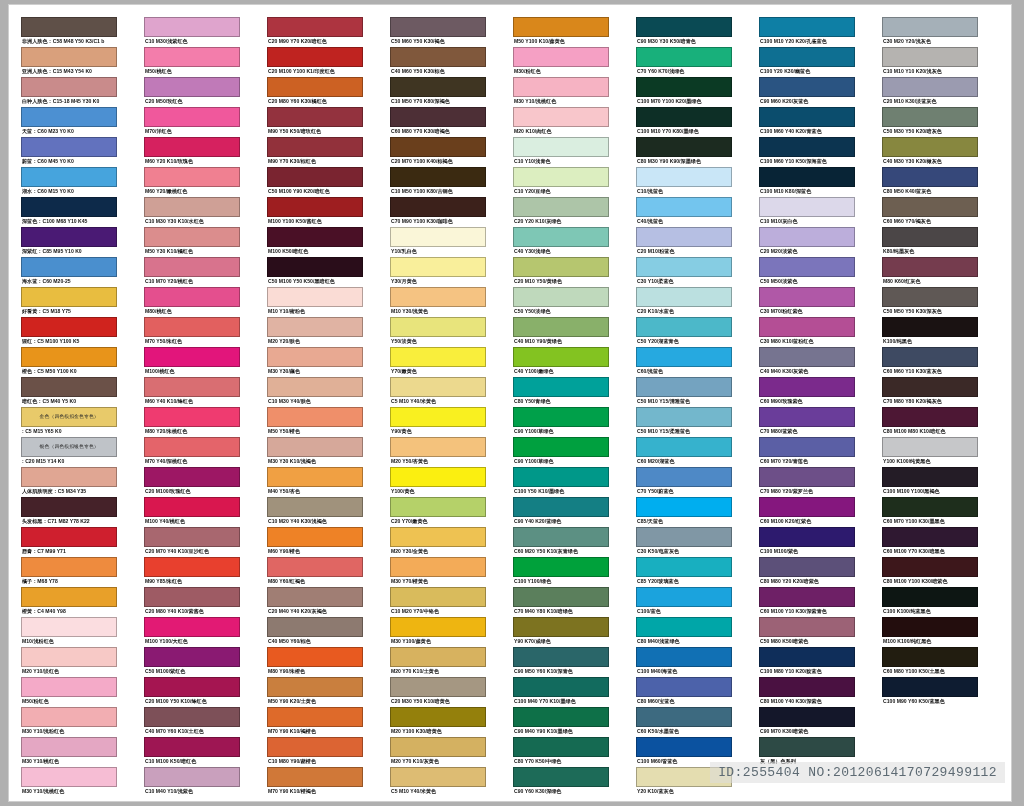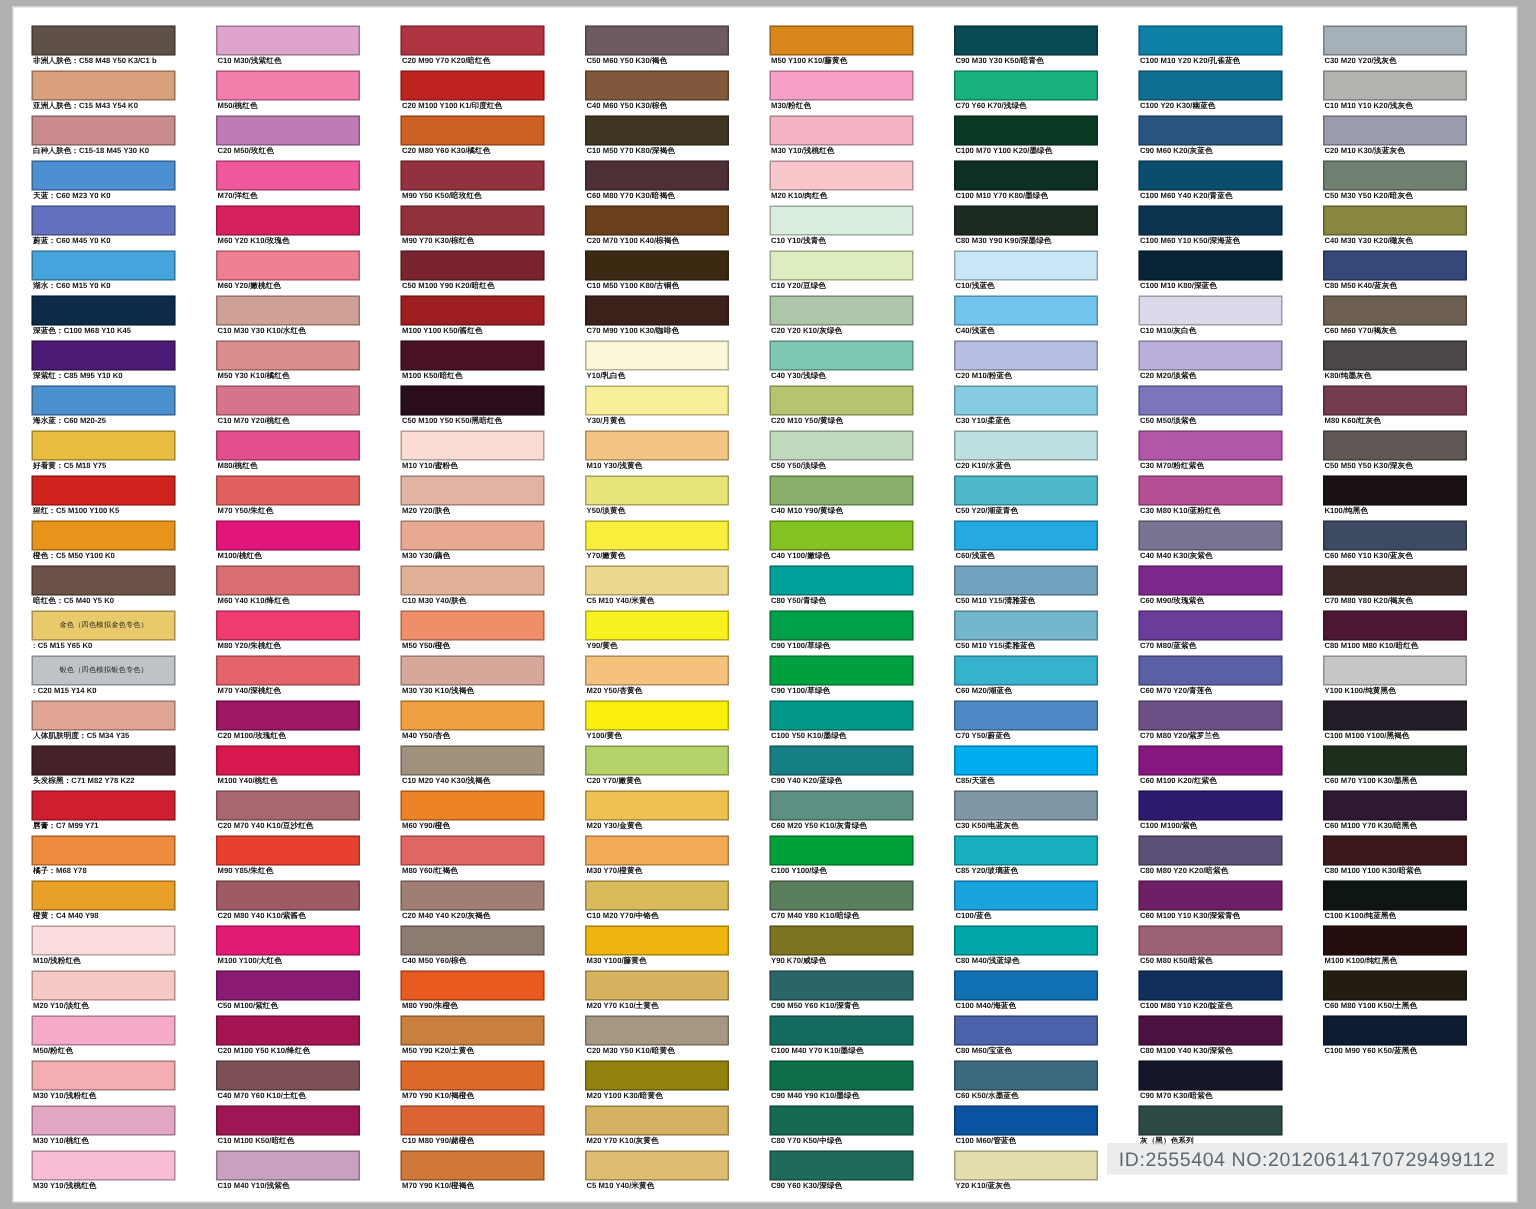--- a/index.html
+++ b/index.html
@@ -96,21 +96,21 @@
     letter-spacing:0.5px;
   }
   #wm-right{
     position:absolute;
     right:6px;bottom:18px;
     background:rgba(220,220,220,0.55);
     padding:3px 8px;
     font-size:13px;
     color:#5d6a73;
     letter-spacing:0.4px;
-    font-family:Liberation Sans, sans-serif;
+    font-family:Liberation Mono, monospace;
     pointer-events:none;
   }
 </style>
 </head>
 <body>
 
 <div id="sheet">
 
   <div id="grid">
       <div class="column">

